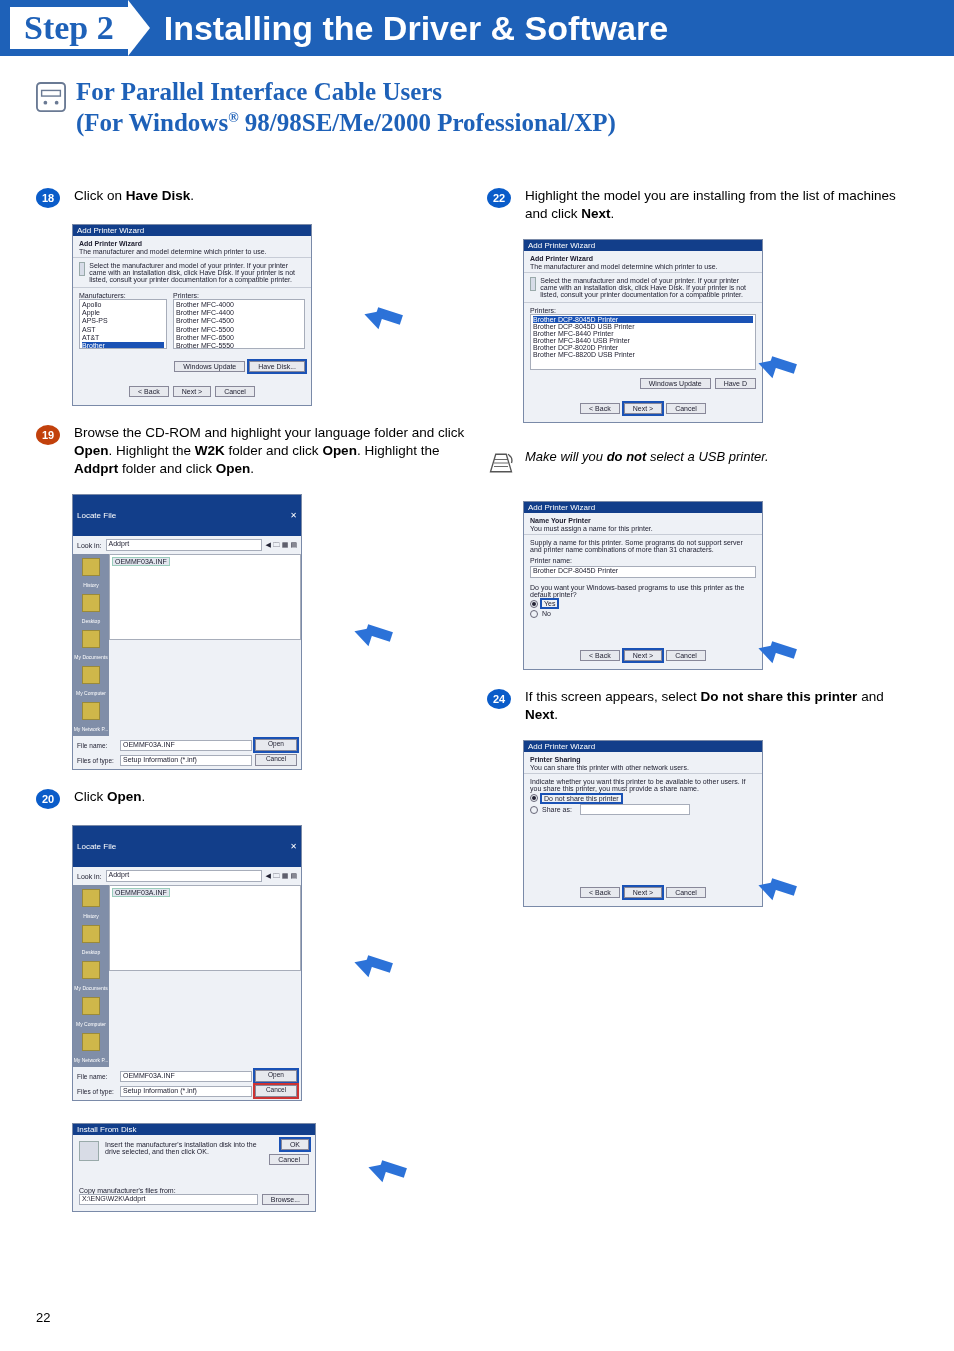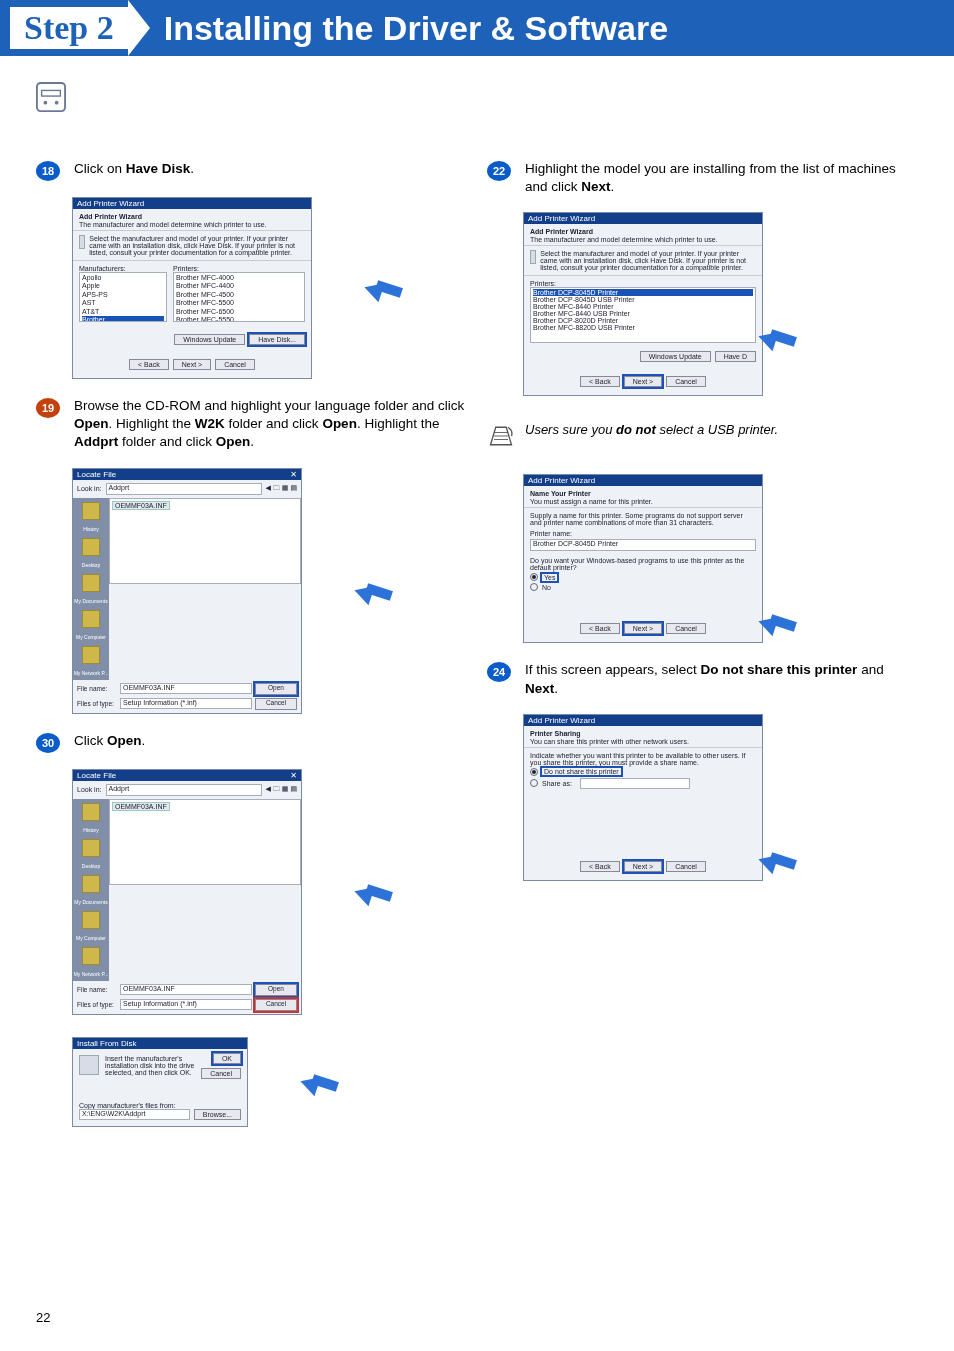--- a/index.html
+++ b/index.html
@@ -172,38 +172,38 @@
     border-top: 10px solid transparent;
     border-bottom: 10px solid transparent;
     border-right: 18px solid #2c72d8;
     transform: rotate(18deg);
   }
 
   
   .lf {
     width: 230px;
   }
-  .lf-title { background:#123e8a;color:#fff;padding:1px 4px;font-size:8px; display:flex; justify-content:space-between;}
+  .lf-title { background:#123e8a;color:#fff;padding:16px 4px;font-size:8px; display:flex; justify-content:space-between;}
   .lf-top { display:flex; align-items:center; gap:4px; padding:3px 4px; background:#eef1f6;}
   .lf-top .fld { flex:1; border:1px solid #a7adba; background:#fff; height:12px; padding:0 2px;}
   .lf-main { display:flex; }
   .lf-side { width:36px; background:#808ea8; display:flex; flex-direction:column; align-items:center; padding:4px 0; gap:6px;}
   .lf-side .sicon{ width:18px;height:18px;background:#cfb74a;border:1px solid #9a8a3a; }
   .lf-side .lbl{font-size:5px;color:#fff;text-align:center;}
   .lf-body { flex:1; background:#fff; border:1px solid #a7adba; height:86px; padding:2px;}
   .lf-body .file{ background:#e2e6ee;border:1px solid #9cb; display:inline-block; padding:0 2px;}
   .lf-bot { padding:3px 4px; background:#eef1f6; display:grid; grid-template-columns: 40px 1fr 42px; gap:3px; align-items:center;}
   .lf-bot .lab{font-size:6.5px;}
   .lf-bot .inp{border:1px solid #a7adba;background:#fff;height:11px;padding:0 2px;}
   .lf-bot .btn{border:1px solid #889;background:#e7e9ee;height:12px;font-size:6.5px;text-align:center;}
   .lf-bot .btn.hl{outline:2px solid #1a52b5;}
   .lf-bot .btn.hl2{outline:2px solid #c33;}
 
   
-  .ifd{width:176px;}
+  .ifd{width:244px;}
   .ifd-body{padding:6px;display:flex;gap:6px;align-items:flex-start;}
   .ifd-body .ic{width:20px;height:20px;background:#d8dce6;border:1px solid #9aa;}
   .ifd-body .txt{flex:1;}
   .ifd-btncol{display:flex;flex-direction:column;gap:4px;align-items:flex-end; padding:4px 6px 0 0;}
   .ifd-copy{padding:2px 6px 6px 6px;}
   .ifd-copy .row{display:flex;gap:4px;align-items:center;}
   .ifd-copy .inp{flex:1;border:1px solid #a7adba;background:#fff;height:11px;padding:0 2px;}
 
   
   .mlist {border:1px solid #a7adba;background:#fff;height:56px;padding:1px 2px;}
@@ -251,20 +251,26 @@
 
 <div class="subheader">
   <span class="sub-icon">
     <svg viewBox="0 0 32 32">
         <rect x="1" y="1" width="30" height="30" rx="4" fill="none" stroke="#6a7a94" stroke-width="2"></rect>
         <rect x="6" y="9" width="20" height="6" fill="none" stroke="#6a7a94" stroke-width="1.5"></rect>
         <circle cx="10" cy="22" r="2" fill="#6a7a94"></circle>
         <circle cx="22" cy="22" r="2" fill="#6a7a94"></circle>
       </svg>
   </span>
+  <div class="sub-lines">
+    <div>For Parallel Interface Cable Users</div>
+    <div>
+      <span>(For Windows</span><span class="reg">®</span><span> 98/98SE/Me/2000 Professional/XP)</span>
+    </div>
+  </div>
 </div>
 
 <div class="columns">
 
   <div class="col">
 
     <div class="step-row">
       <div class="step-num">18</div>
       <div class="step-text">
         <span>Click on </span><b>Have Disk</b><span>.</span>
@@ -360,21 +366,21 @@
           <span class="btn hl">Open</span>
           <span class="lab">Files of type:</span>
           <span class="inp">Setup Information (*.inf)</span>
           <span class="btn">Cancel</span>
         </div>
       </div>
       <div class="arrow"></div>
     </div>
 
     <div class="step-row">
-      <div class="step-num">30</div>
+      <div class="step-num">20</div>
       <div class="step-text">
         <span>Click </span><b>Open</b><span>.</span>
       </div>
     </div>
 
     <div class="shot-wrap">
       <div class="shot lf">
         <div class="lf-title">
             <span>Locate File</span>
             <span>✕</span>
@@ -484,21 +490,21 @@
 
     <div class="note-row">
       <span class="note-icon">
         <svg viewBox="0 0 32 32">
             <path d="M4 26 L10 6 L22 6 L28 26 Z" fill="none" stroke="#555" stroke-width="1.5"></path>
             <path d="M8 12 H24 M8 16 H24 M8 20 H24" stroke="#555" stroke-width="1"></path>
             <path d="M24 6 Q30 10 28 16" fill="none" stroke="#555" stroke-width="1.5"></path>
           </svg>
       </span>
       <div class="note-text">
-        <span>Users sure you </span><b style="font-style:italic;">do not</b><span> select a USB printer.</span>
+        <span>Make will you </span><b style="font-style:italic;">do not</b><span> select a USB printer.</span>
       </div>
     </div>
 
 
     <div class="shot-wrap">
       <div class="shot nyp" style="width:240px;position:relative;">
         <div class="shot-title">Add Printer Wizard</div>
         <div class="shot-sub1"><span>Name Your Printer</span><span class="thin">You must assign a name for this printer.</span></div>
         <div class="shot-body">
           <div>Supply a name for this printer. Some programs do not support server and printer name combinations of more than 31 characters.</div>

